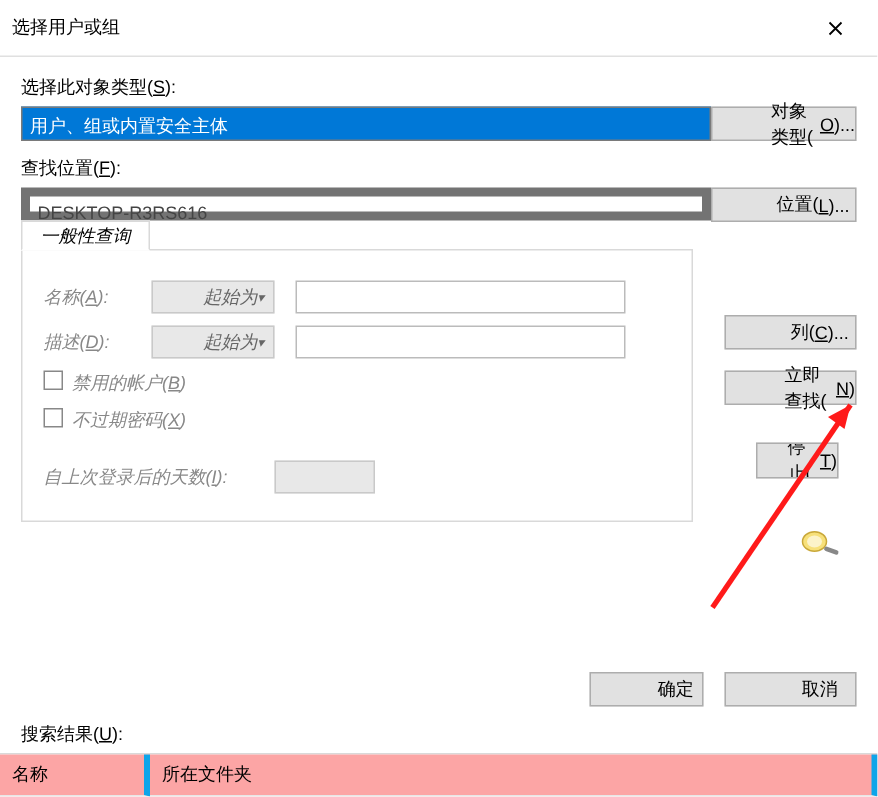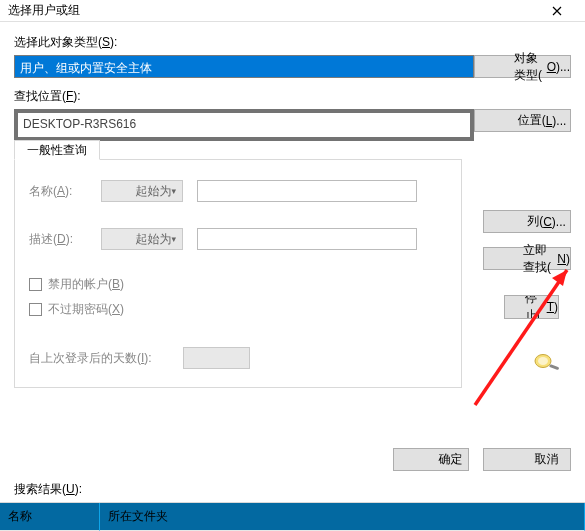--- a/index.html
+++ b/index.html
@@ -1,47 +1,47 @@
 <!DOCTYPE html>
 <html><head>
 <meta charset="utf-8">
 <style>
 * { box-sizing: border-box; font-family: "Microsoft YaHei", "Segoe UI", sans-serif; font-size: 12px; }
 body { margin: 0; width: 585px; height: 531px; background: #fff; position: relative; color: #000; }
-.titlebar { height: 22px; border-bottom: 1px solid #e0e0e0; display: flex; align-items: center; padding: 0 8px; justify-content: space-between; }
+.titlebar { height: 38px; border-bottom: 1px solid #e0e0e0; display: flex; align-items: center; padding: 0 8px; justify-content: space-between; }
 .title-text { font-size: 12px; }
 .close-btn { width: 40px; height: 28px; display: flex; align-items: center; justify-content: center; cursor: pointer; font-size: 14px; }
 .content { padding: 12px 14px 0 14px; }
 .label { margin-bottom: 4px; display: block; }
 .underline { text-decoration: underline; }
 .row { display: flex; align-items: stretch; gap: 0; margin-bottom: 10px; }
 .field-sel { flex: 1; border: 1px solid #7a7a7a; padding: 4px 5px; background: #0078d7; color: #fff; height: 23px; }
-.field-plain { flex: 1; border: 4px solid #737373; padding: 4px 5px; background: #fff; height: 32px; color: #444; }
+.field-plain { flex: 1; border: 6px solid #737373; padding: 4px 5px; background: #fff; height: 22px; color: #444; }
 .btn { width: 97px; height: 23px; border: 1px solid #adadad; background: #e1e1e1; display: flex; align-items: center; justify-content: center; cursor: pointer; padding-left: 39px; }
 .right-col-btn { width: 88px; }
-.tabpanel { border: 1px solid #d9d9d9; margin-top: 18px; position: relative; padding: 20px 14px 18px 14px; }
+.tabpanel { border: 1px solid #d9d9d9; margin-top: 18px; position: relative; padding: 20px 14px 18px 14px; font-style: italic; }
 .tab { position: absolute; top: -20px; left: -1px; border: 1px solid #d9d9d9; border-bottom: 1px solid #fff; background: #fff; padding: 3px 12px; height: 20px; display: flex; align-items: center; }
-.form-row { display: flex; align-items: center; margin-bottom: 26px; gap: 14px; }
+.form-row { display: flex; align-items: center; margin-bottom: 8px; gap: 14px; }
 .form-label { width: 58px; color: #888; }
 .combo { width: 82px; height: 22px; border: 1px solid #c9c9c9; background: #e8e8e8; display: flex; align-items: center; justify-content: flex-end; padding: 0 6px; color: #666; }
 .combo .chev { font-size: 9px; color: #666; }
 .txt { flex: 1; max-width: 220px; height: 22px; border: 1px solid #bbb; background: #fff; }
-.chk-row { display: flex; align-items: center; gap: 6px; margin-bottom: 8px; color: #888; margin-left: 0; }
+.chk-row { display: flex; gap: 6px; margin-bottom: 8px; color: #888; margin-left: 0; }
 .chk { width: 13px; height: 13px; border: 1px solid #888; background: #fff; }
 .spin { width: 67px; height: 22px; background: #e8e8e8; border: 1px solid #c9c9c9; }
 .side-buttons { position: absolute; right: 14px; display: flex; flex-direction: column; gap: 14px; }
 .side-buttons.top { top: 210px; }
 .stopbtn { position: absolute; right: 26px; top: 295px; width: 55px; height: 24px; border: 1px solid #adadad; background: #e1e1e1; display: flex; align-items: center; justify-content: center; overflow: hidden; padding-left: 20px; }
 .search-icon { position: absolute; right: 24px; top: 352px; width: 28px; height: 20px; }
 .arrow { position: absolute; pointer-events: none; }
 .bottom-area { position: absolute; bottom: 0; left: 0; right: 0; }
 .btn-row { display: flex; justify-content: flex-end; gap: 14px; padding: 0 14px 10px 14px; }
 .results-label { padding: 0 0 4px 14px; }
 .grid-head { display: flex; border-top: 1px solid #d9d9d9; }
-.grid-col { border-right: 1px solid #0ea5e9; border-bottom: 1px solid #e7e7e7; background: #0369a1; padding: 5px 8px; }
+.grid-col { border-right: 4px solid #0ea5e9; border-bottom: 1px solid #e7e7e7; background: #fca5a5; padding: 5px 8px; }
 .grid-col.first { width: 100px; }
 .grid-col.second { flex: 1; }
 </style>
 </head>
 <body>
 
 <div class="titlebar">
   <span class="title-text">选择用户或组</span>
   <div class="close-btn">
     <svg width="10" height="10" viewBox="0 0 10 10">
@@ -106,21 +106,21 @@
         <span>禁用的帐户(</span><span class="underline">B</span><span>)</span>
       </span>
     </div>
     <div class="chk-row">
       <div class="chk"></div>
       <span>
         <span>不过期密码(</span><span class="underline">X</span><span>)</span>
       </span>
     </div>
 
-    <div class="form-row" style="margin-top:29px; margin-bottom:0;">
+    <div class="form-row" style="margin-top:18px; margin-bottom:0;">
       <span class="form-label" style="width:140px;">
         <span>自上次登录后的天数(</span><span class="underline">I</span><span>):</span>
       </span>
       <div class="spin"></div>
     </div>
   </div>
 </div>
 
 <div class="side-buttons top">
   <div class="btn right-col-btn">

